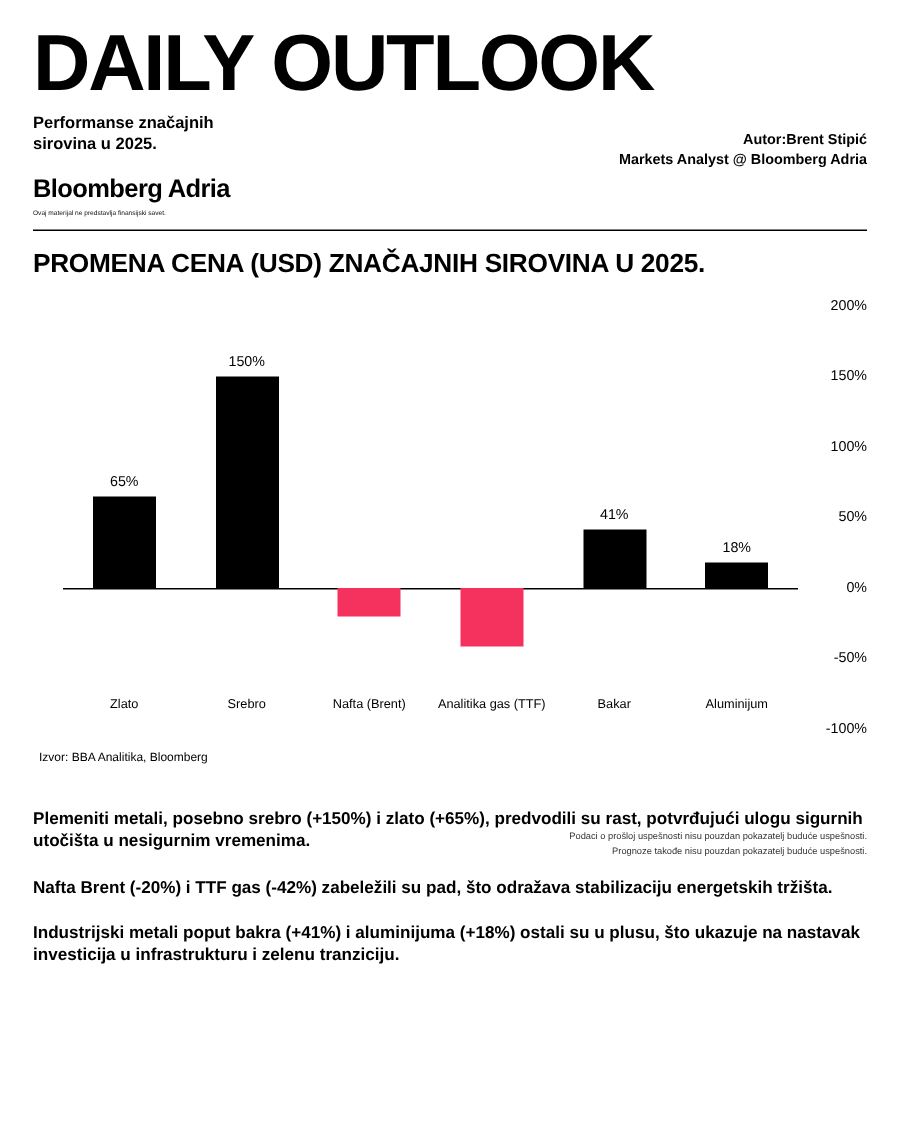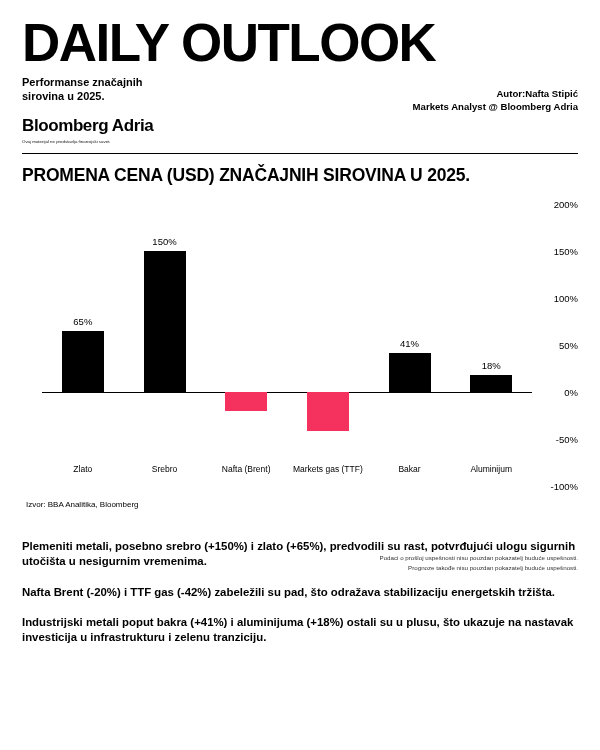--- a/index.html
+++ b/index.html
@@ -209,21 +209,21 @@
         <span>Performanse značajnih</span><br>
         <span>sirovina u 2025.</span>
       </div>
       <div class="brand">Bloomberg Adria</div>
       <div class="disclaimer-small">Ovaj materijal ne predstavlja finansijski savet.</div>
     </div>
     <div class="head-right">
       <div class="author-block">
         <div class="author-row">
           <span class="lbl">Autor:</span>
-          <span class="val">Nafta Stipić</span>
+          <span class="val">Brent Stipić</span>
         </div>
         <div class="author-line2">Markets Analyst @ Bloomberg Adria</div>
       </div>
     </div>
   </div>
 
   <hr class="rule">
 
   <div class="chart-title">PROMENA CENA (USD) ZNAČAJNIH SIROVINA U 2025.</div>
 
@@ -261,21 +261,21 @@
           <div class="barcol">
             <div class="bar pos" style="top: 171.08px; height: 16.92px;"></div>
             <div class="bar-value" style="top: 156.08px;">18%</div>
           </div>
         </div>
     </div>
     <div class="cat-labels" id="cats" style="top: 268px;">
         <div class="cat">Zlato</div>
         <div class="cat">Srebro</div>
         <div class="cat">Nafta (Brent)</div>
-        <div class="cat">Markets gas (TTF)</div>
+        <div class="cat">Analitika gas (TTF)</div>
         <div class="cat">Bakar</div>
         <div class="cat">Aluminijum</div>
       </div>
   </div>
 
   <div class="source">Izvor: BBA Analitika, Bloomberg</div>
 
   <div class="bullets">
     <p class="bullet">Plemeniti metali, posebno srebro (+150%) i zlato (+65%), predvodili su rast, potvrđujući ulogu sigurnih utočišta u nesigurnim vremenima.</p>
     <p class="bullet">Nafta Brent (-20%) i TTF gas (-42%) zabeležili su pad, što odražava stabilizaciju energetskih tržišta.</p>

